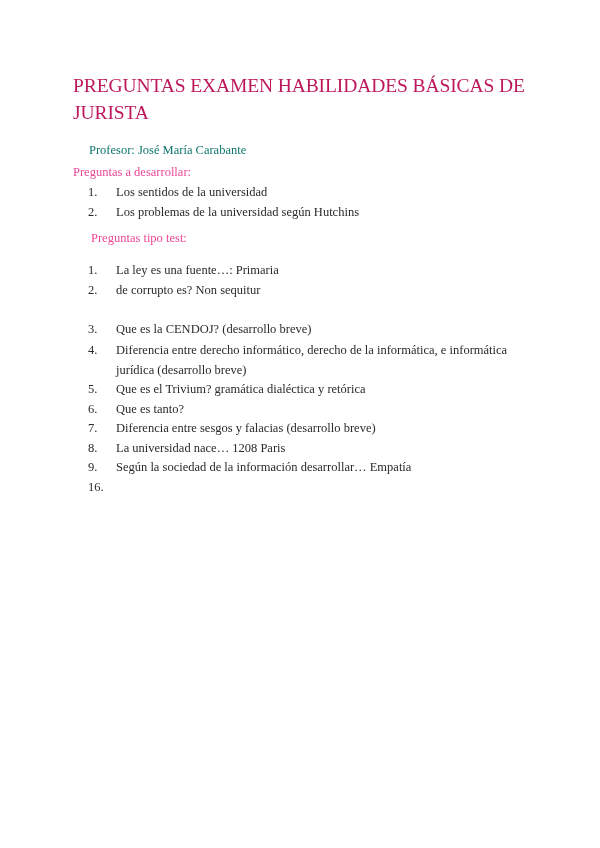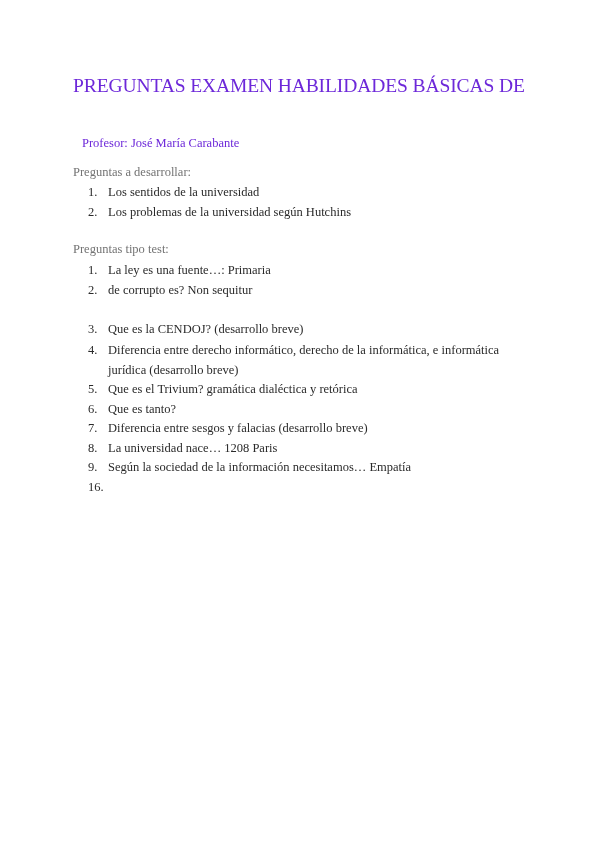--- a/index.html
+++ b/index.html
@@ -22,90 +22,91 @@
       background: #ffffff;
     }
     .title {
       position: absolute;
       left: 73px;
       top: 72px;
       width: 440px;
       font-size: 19.5px;
       line-height: 27px;
       letter-spacing: -0.1px;
-      color: #6d28d9;
+      color: #be185d;
       margin: 0;
       font-weight: normal;
     }
     .subtitle {
       position: absolute;
       left: 73px;
       top: 126px;
       font-size: 12.5px;
       line-height: 16px;
-      color: #6d28d9;
-      margin: 9px;
+      color: #0f766e;
+      margin: 16px;
     }
     .section-label {
       position: absolute;
       left: 73px;
       font-size: 12.5px;
       line-height: 16px;
-      color: #737373;
+      color: #ec4899;
       margin: 0;
     }
     .item {
       position: absolute;
       left: 0;
       width: 600px;
       font-size: 12.5px;
       line-height: 20px;
       color: #2a2a2a;
     }
     .item .num {
       position: absolute;
       left: 88px;
       width: 18px;
       text-align: left;
     }
     .item .text {
       position: absolute;
-      left: 108px;
+      left: 116px;
       width: 420px;
     }
     .item .answer {
     }
     .line {
       display: block;
       white-space: nowrap;
     }
   </style>
 </head>
 <body>
 
 <div class="page">
 
   <h1 class="title">
     <span class="line">PREGUNTAS EXAMEN HABILIDADES BÁSICAS DE</span>
+    <span class="line">JURISTA</span>
   </h1>
 
   <p class="subtitle">Profesor: José María Carabante</p>
 
   <p class="section-label" style="top:164px;">Preguntas a desarrollar:</p>
 
   <div class="item" style="top:182px;">
     <span class="num">1.</span>
     <span class="text">Los sentidos de la universidad</span>
   </div>
   <div class="item" style="top:202px;">
     <span class="num">2.</span>
     <span class="text">Los problemas de la universidad según Hutchins</span>
   </div>
 
-  <p class="section-label" style="top:241px;">Preguntas tipo test:</p>
+  <p class="section-label" style="top:230px;margin-left:18px;">Preguntas tipo test:</p>
 
   <div class="item" style="top:260px;">
     <span class="num">1.</span>
     <span class="text">
       <span>La ley es una fuente…: </span><span class="answer">Primaria</span>
     </span>
   </div>
 
   <div class="item" style="top:280px;">
     <span class="num">2.</span>
@@ -147,21 +148,21 @@
   <div class="item" style="top:438px;">
     <span class="num">8.</span>
     <span class="text">
       <span>La universidad nace… </span><span class="answer">1208 Paris</span>
     </span>
   </div>
 
   <div class="item" style="top:457px;">
     <span class="num">9.</span>
     <span class="text">
-      <span>Según la sociedad de la información necesitamos… </span><span class="answer">Empatía</span>
+      <span>Según la sociedad de la información desarrollar… </span><span class="answer">Empatía</span>
     </span>
   </div>
 
   <div class="item" style="top:477px;">
     <span class="num">16.</span>
     <span class="text"></span>
   </div>
 
 </div>
 

